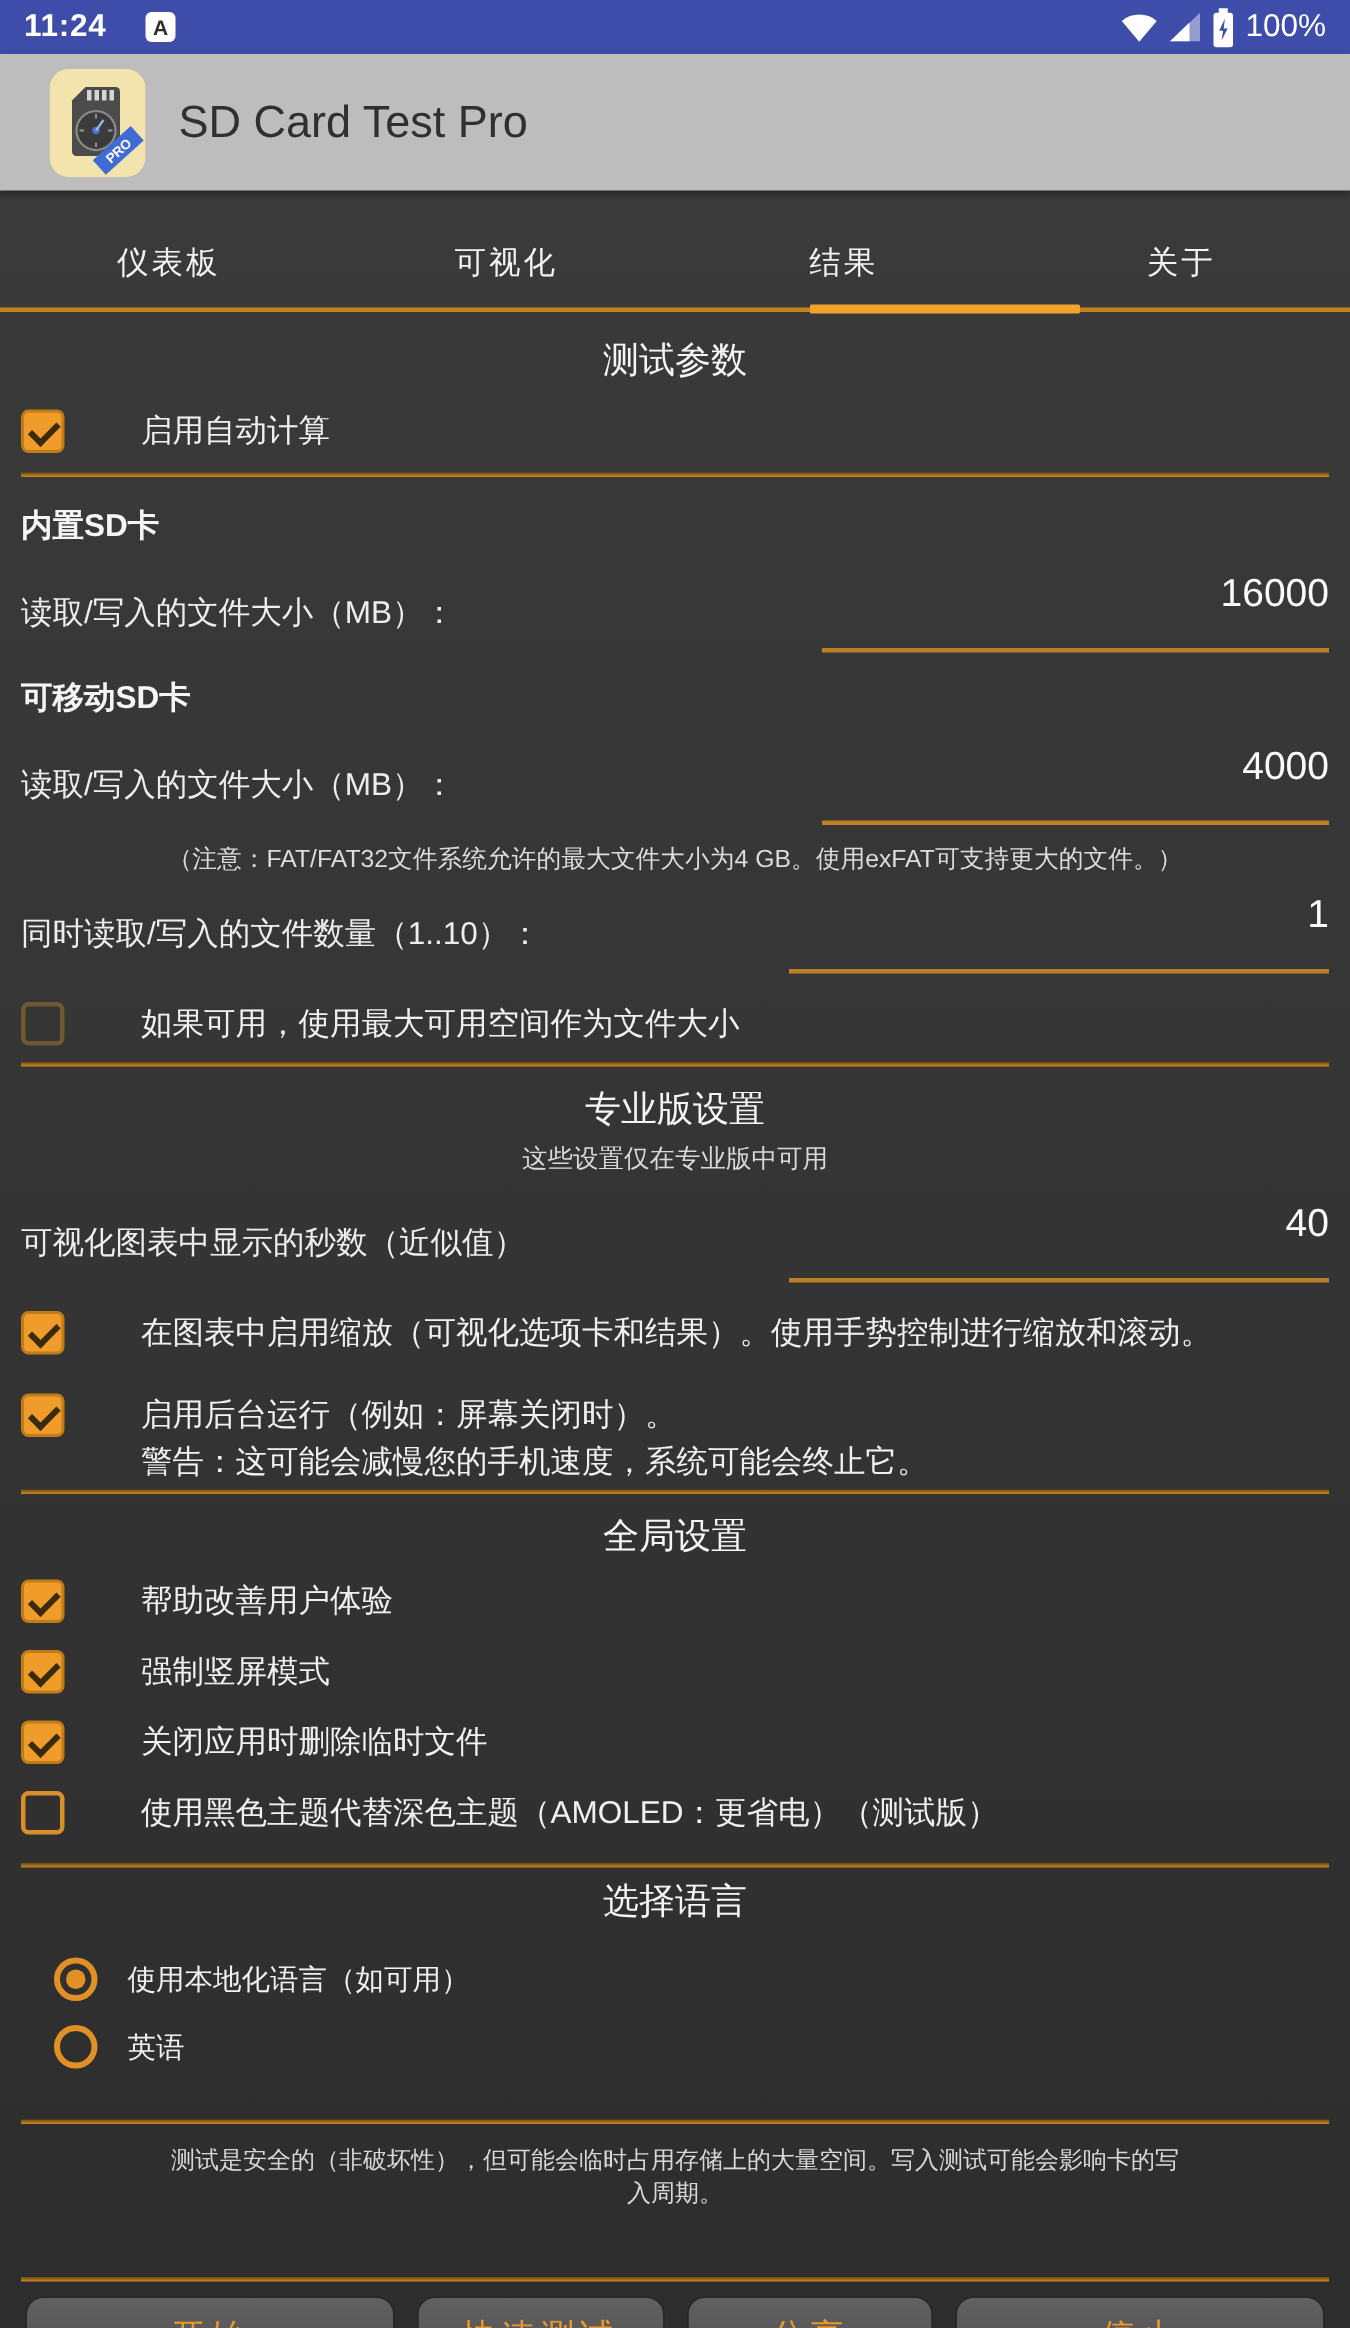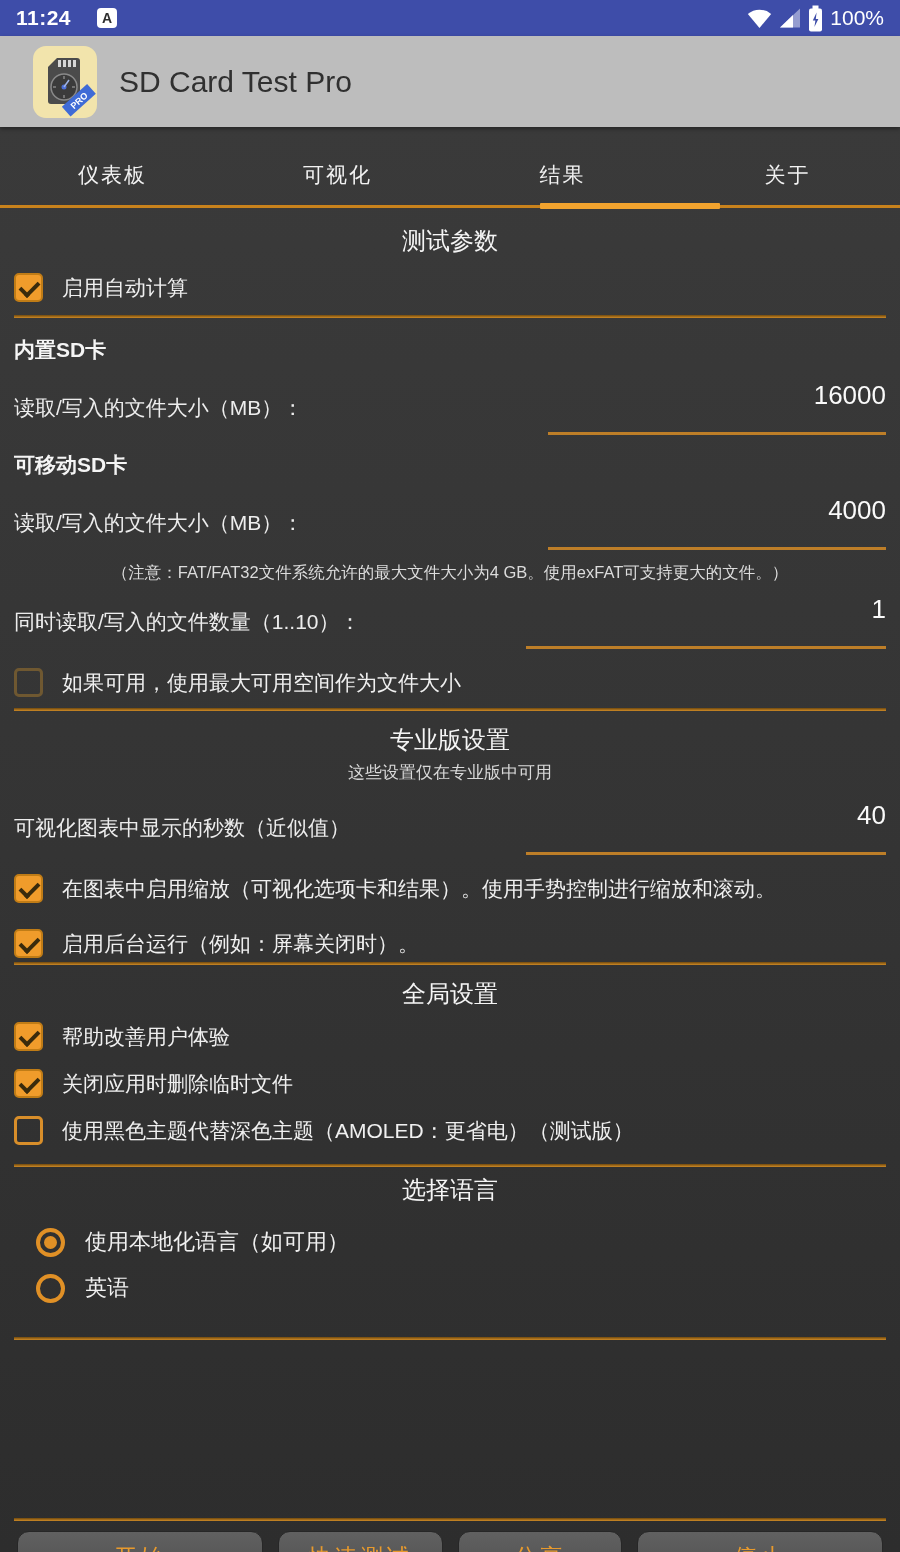--- a/index.html
+++ b/index.html
@@ -50,21 +50,21 @@
 
   
   .content { padding:0 14px; }
   .section-title {
     text-align:center; font-size:24px; font-weight:500; color:#F5F5F5;
     margin-top:18px; line-height:30px;
   }
   .section-sub { text-align:center; font-size:17px; color:#D9D9D9; margin-top:6px; }
   .divider { height:3px; background:linear-gradient(to bottom,#70490e,#CE8A26); }
 
-  .check-row { display:flex; align-items:flex-start; margin:0; cursor:pointer; }
+  .check-row { display:flex; align-items:flex-start; margin:0; cursor:pointer;gap:32px; }
   .checkbox {
     flex:0 0 auto; width:29px; height:29px; border-radius:5px; margin-top:1px;
     border:3px solid #D88E2A; background:transparent; position:relative;
   }
   .checkbox.dim { border-color:#6F5831; }
   .checkbox.checked { background:#F09C2B; border-color:#B4741561; border:2px solid #C07C16; }
   .checkbox.checked::after {
     content:""; position:absolute; left:4px; top:6px; width:15px; height:8px;
     border-left:4px solid #3A2B0C; border-bottom:4px solid #3A2B0C;
     transform:rotate(-45deg);
@@ -85,21 +85,21 @@
 
   .radio-row { display:flex; align-items:center; margin-left:22px; cursor:pointer; }
   .radio {
     flex:0 0 auto; width:29px; height:29px; border-radius:50%;
     border:4px solid #E09026; position:relative;
   }
   .radio.selected::after {
     content:""; position:absolute; left:4px; top:4px; width:13px; height:13px;
     border-radius:50%; background:#E09026;
   }
-  .radio-label { margin-left:20px; font-size:22px; color:#F0F0F0; }
+  .radio-label { margin-left:20px; font-size:19px; color:#F0F0F0; }
 
   .footer-note { text-align:center; font-size:16px; color:#D8D8D8; padding:0 95px; line-height:22px; }
 
   
   .bottom-bar { position:absolute; left:0; right:0; top:1518px; }
   .bottom-bar .divider { margin:0 14px; }
   .btn-row { display:flex; gap:15px; padding:0 17px; margin-top:10px; }
   .action-btn {
     height:72px; border-radius:12px; border:1px solid #272727;
     background:linear-gradient(to bottom,#616161,#454545);
@@ -227,30 +227,35 @@
 
     <div class="check-row mt18">
       <span class="checkbox checked"></span>
       <span class="check-label">在图表中启用缩放（可视化选项卡和结果）。使用手势控制进行缩放和滚动。</span>
     </div>
 
     <div class="check-row mt24">
       <span class="checkbox checked"></span>
       <span class="check-label">
         <span>启用后台运行（例如：屏幕关闭时）。</span><br>
+        <span class="check-warning">警告：这可能会减慢您的手机速度，系统可能会终止它。</span>
       </span>
     </div>
 
     <div class="divider" style="margin-top:3px"></div>
 
     <div class="section-title mt14">全局设置</div>
 
     <div class="check-row mt12">
       <span class="checkbox checked"></span>
       <span class="check-label">帮助改善用户体验</span>
+    </div>
+    <div class="check-row mt16">
+      <span class="checkbox checked"></span>
+      <span class="check-label">强制竖屏模式</span>
     </div>
     <div class="check-row mt16">
       <span class="checkbox checked"></span>
       <span class="check-label">关闭应用时删除临时文件</span>
     </div>
     <div class="check-row mt16">
       <span class="checkbox"></span>
       <span class="check-label">使用黑色主题代替深色主题（AMOLED：更省电）（测试版）</span>
     </div>
 
@@ -262,20 +267,21 @@
       <span class="radio selected"></span>
       <span class="radio-label">使用本地化语言（如可用）</span>
     </div>
     <div class="radio-row mt16">
       <span class="radio"></span>
       <span class="radio-label">英语</span>
     </div>
 
     <div class="divider mt34"></div>
 
+    <div class="footer-note mt14">测试是安全的（非破坏性），但可能会临时占用存储上的大量空间。写入测试可能会影响卡的写入周期。</div>
   </div>
 
   <div class="bottom-bar">
     <div class="divider"></div>
     <div class="btn-row">
       <div class="action-btn w-lg">开始</div>
       <div class="action-btn w-sm">快速测试</div>
       <div class="action-btn w-sm">分享</div>
       <div class="action-btn w-lg">停止</div>
     </div>

